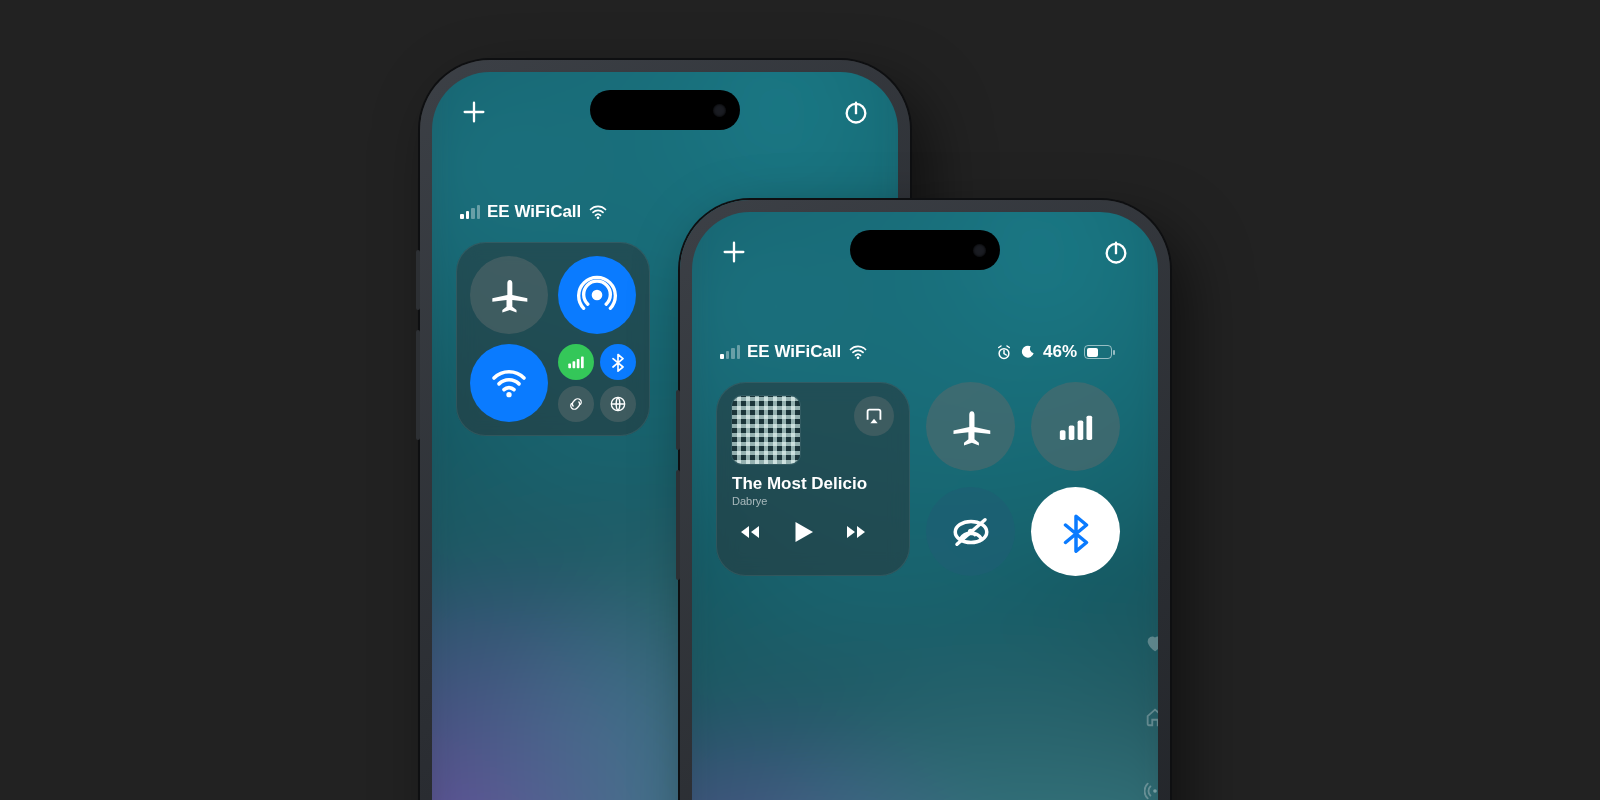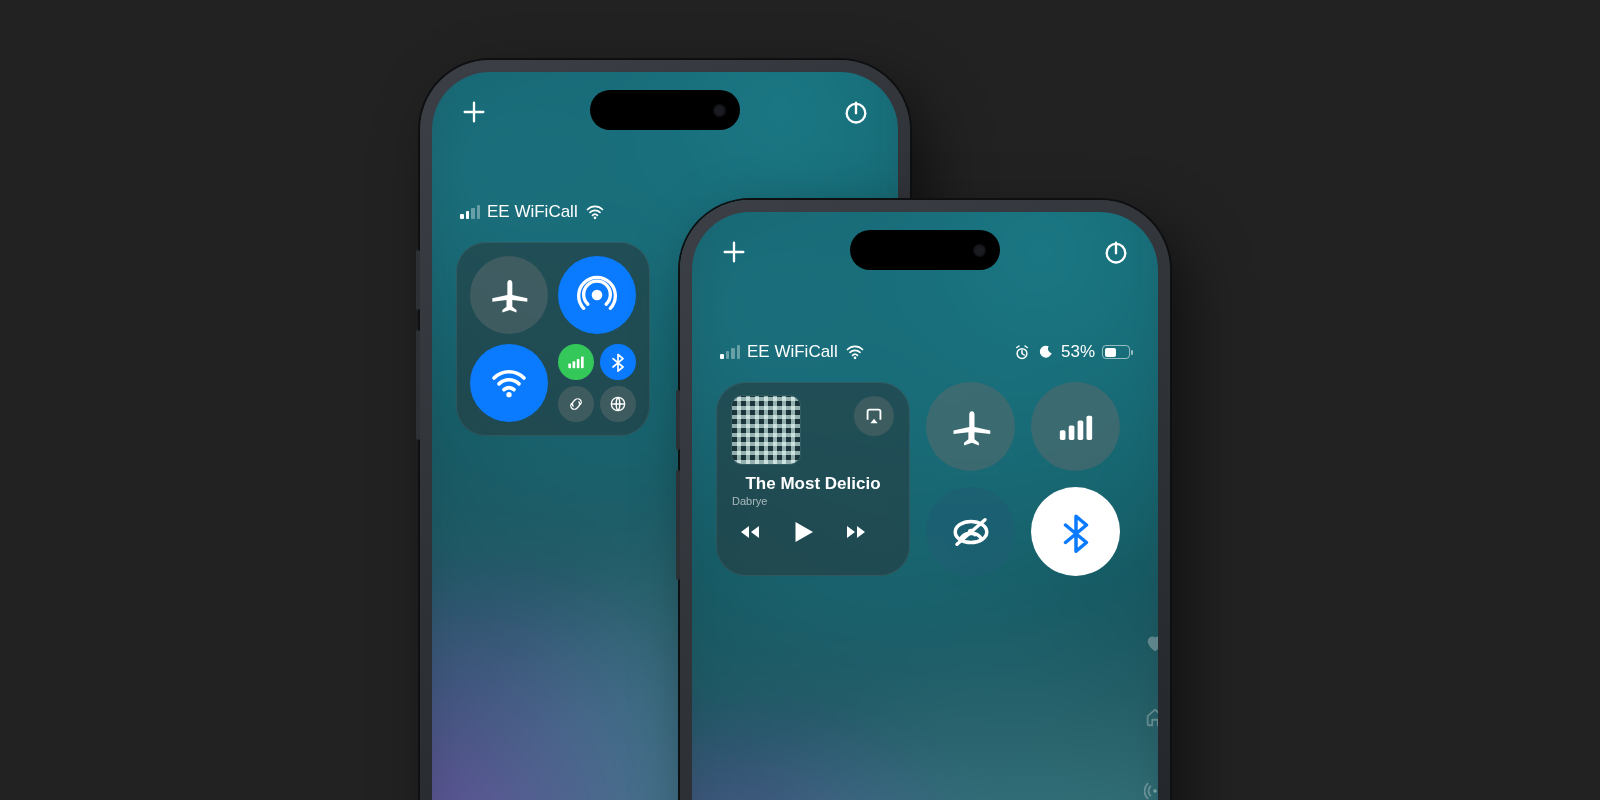--- a/index.html
+++ b/index.html
@@ -59,23 +59,23 @@
 
   .topbar {
     position:absolute; top:22px; left:0; right:0; height:36px;
     display:flex; justify-content:space-between; align-items:center;
     padding:0 28px;
   }
   .ibtn { width:28px;height:28px; display:flex;align-items:center;justify-content:center; }
   .ibtn svg { stroke:#fff; fill:none; stroke-width:2; }
 
   .status {
-    position:absolute; top:130px; left:0; right:0;
+    position:absolute; top:130px; left:0; right:18px;
     display:flex; justify-content:space-between; align-items:center;
-    padding:0 28px; font-size:17px; font-weight:400;
+    padding:0 28px; font-size:17px; font-weight:700;
   }
   .front .status { top:130px; }
   .status .left, .status .right { display:flex; align-items:center; gap:7px; }
 
   .module-area { position:absolute; top:170px; left:24px; right:24px; }
 
   .panel {
     background:rgba(40,55,58,0.55);
     backdrop-filter: blur(10px);
     border-radius:30px;
@@ -114,21 +114,21 @@
   .art {
     width:68px;height:68px;border-radius:10px;
     background:
       repeating-linear-gradient(0deg,#8ea7a5 0 4px,#0e1c1f 4px 9px),
       repeating-linear-gradient(90deg,#0e1c1f 0 5px,#8ea7a5 5px 9px);
     background-blend-mode:screen;
     box-shadow:0 0 0 1px rgba(255,255,255,0.08);
   }
   .airplay-sm{width:40px;height:40px;border-radius:50%;background:rgba(90,105,108,0.5);display:flex;align-items:center;justify-content:center;}
   .airplay-sm svg{width:22px;height:22px;}
-  .track-title{font-size:17px;font-weight:600;margin-top:10px;white-space:nowrap;overflow:hidden;text-align:center;}
+  .track-title{font-size:17px;font-weight:600;margin-top:10px;white-space:nowrap;overflow:hidden;}
   .track-artist{font-size:11px;color:rgba(255,255,255,0.6);margin-top:1px;}
   .controls{display:flex;gap:26px;align-items:center;justify-content:flex-start;margin-top:10px;padding-left:6px;}
   .controls svg{width:24px;height:24px;fill:#fff;}
 
   .quad {
     width:194px; height:194px;
     display:grid; grid-template-columns:1fr 1fr; grid-template-rows:1fr 1fr; gap:16px;
   }
   .quad .pill{width:100%;height:100%;}
   .quad .pill svg{width:42px;height:42px;}
@@ -354,21 +354,21 @@
             <use href="#i-wifi"></use>
           </svg>
       </div>
       <div class="right">
         <svg viewBox="0 0 24 24" width="18" height="18" stroke="#fff" fill="none" stroke-width="2">
             <use href="#i-alarm"></use>
           </svg>
         <svg viewBox="0 0 24 24" width="16" height="16">
             <use href="#i-moon"></use>
           </svg>
-        <span>53%</span>
+        <span>46%</span>
         <span class="batt">
             <span class="shell">
               <span class="fill" style="width:46%"></span>
             </span>
           </span>
       </div>
     </div>
 
     <div class="module-area">
       <div class="front-row">

